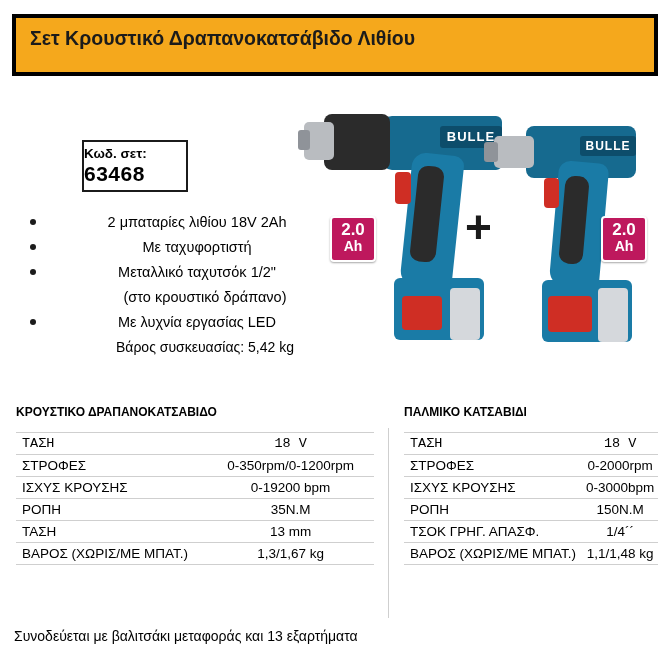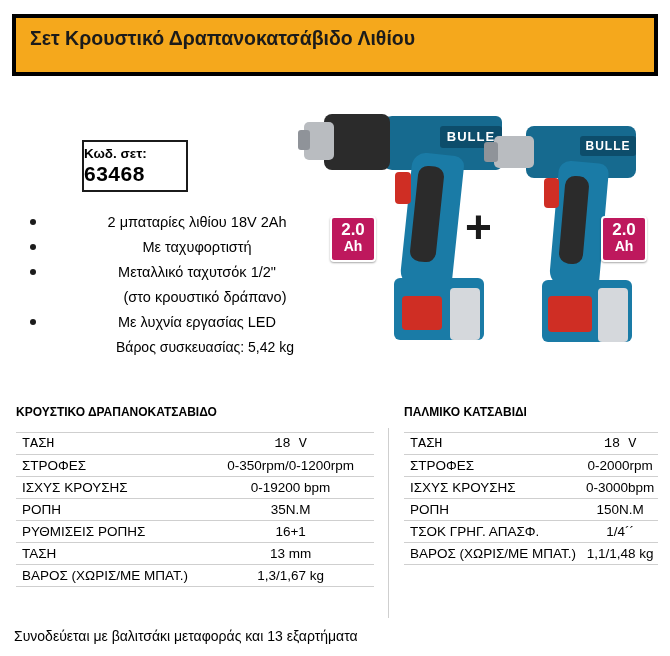--- a/index.html
+++ b/index.html
@@ -456,24 +456,20 @@
     </tr>
     <tr>
       <td class="key">ΙΣΧΥΣ ΚΡΟΥΣΗΣ</td>
       <td class="val">0-19200 bpm</td>
     </tr>
     <tr>
       <td class="key">ΡΟΠΗ</td>
       <td class="val">35N.M</td>
     </tr>
     <tr>
-      <td class="key">ΡΥΘΜΙΣΕΙΣ ΡΟΠΗΣ</td>
-      <td class="val">16+1</td>
-    </tr>
-    <tr>
       <td class="key">ΤΑΣΗ</td>
       <td class="val">13  mm</td>
     </tr>
     <tr>
       <td class="key">ΒΑΡΟΣ (ΧΩΡΙΣ/ΜΕ ΜΠΑΤ.)</td>
       <td class="val">1,3/1,67 kg</td>
     </tr>
   </tbody>
     </table>
 

